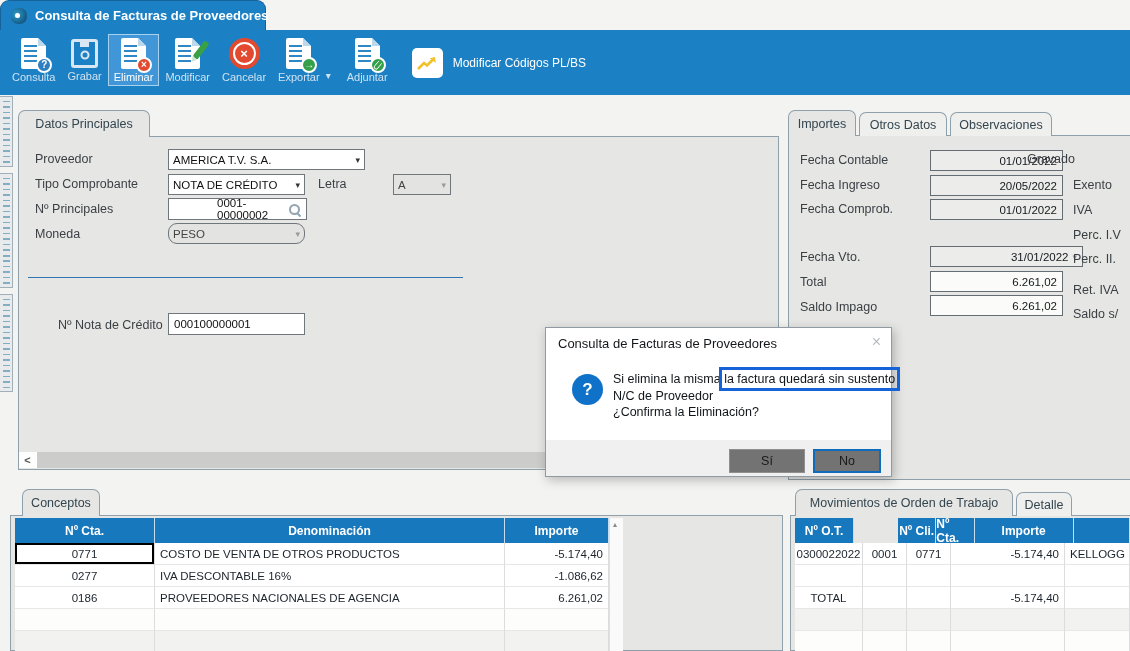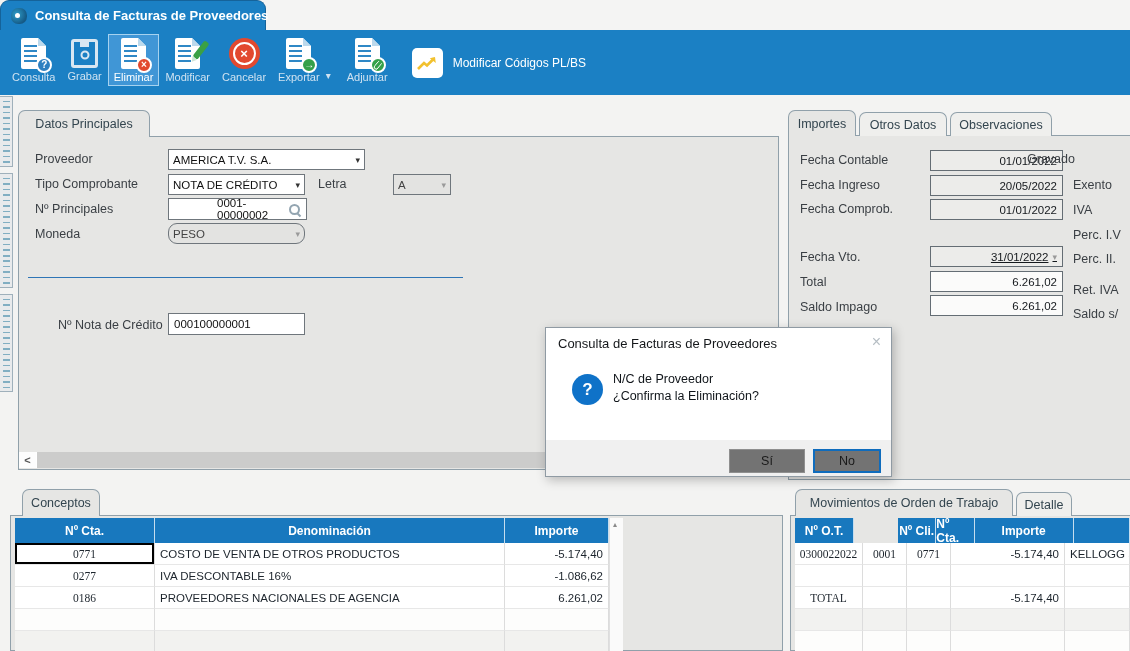--- a/index.html
+++ b/index.html
@@ -66,21 +66,21 @@
   .mag::before{content:"";position:absolute;left:1px;top:1px;width:7px;height:7px;border:2px solid #93a5b1;border-radius:50%;}
   .mag::after{content:"";position:absolute;left:9px;top:9px;width:5px;height:2px;background:#93a5b1;transform:rotate(45deg);transform-origin:left center;}
 
   
   .grid{position:absolute;overflow:hidden;}
   .grow{display:flex;align-items:center;}
   .gh{height:25px;background:#1878be;color:#fff;font-size:12px;font-weight:bold;display:flex;align-items:center;justify-content:center;
       border-right:1px solid rgba(255,255,255,.75);}
   .gc{height:22px;background:#fff;font-size:11.5px;color:#1c242c;display:flex;align-items:center;
       border-right:1px solid #dcdcdc;border-bottom:1px solid #e7e7e7;padding:0 5px;}
-  .gc.center{justify-content:center;font-family:Liberation Serif, serif;} .gc.right{justify-content:flex-end;}
+  .gc.center{justify-content:center;} .gc.right{justify-content:flex-end;}
   .gc.sel{box-shadow:inset 0 0 0 2px #000;}
   .gc.e1{background:#fdfdfc;} .gc.e2{background:#f2f2f0;}
   .vscroll{position:absolute;width:14px;background:#fafafa;border-left:1px solid #e0e0e0;}
   .vscroll::before{content:"▴";position:absolute;top:2px;left:3px;font-size:8px;color:#8a8a8a;}
   .hscroll{position:absolute;height:16px;background:#e9e9e7;display:flex;align-items:stretch;}
   .hscroll .larr{width:17px;background:#fdfdfd;color:#555;font-weight:bold;font-size:11px;display:flex;align-items:center;justify-content:center;}
   .hscroll .thumb{background:#cccccb;border-left:1px solid #fff;flex:0 0 700px;}
 
   
   .blueline{position:absolute;height:1px;background:#2e75b6;}
@@ -257,21 +257,21 @@
   </div>
   <span class="flabel" style="left:800px;top:178px;">Fecha Ingreso</span>
   <div class="vbox gray" style="left:930px;top:175px;width:133px;">
     <span>20/05/2022</span>
   </div>
   <span class="flabel" style="left:800px;top:202px;">Fecha Comprob.</span>
   <div class="vbox gray" style="left:930px;top:199px;width:133px;">
     <span>01/01/2022</span>
   </div>
   <span class="flabel" style="left:800px;top:250px;">Fecha Vto.</span>
-  <div class="vbox gray" style="left:930px;top:246px;width:133px;text-decoration:underline;">
+  <div class="vbox gray" style="left:930px;top:246px;width:153px;">
     <span>31/01/2022</span>
     <span style="font-size:9px;color:#9a9a9a;padding-left:4px;">▾</span>
   </div>
   <span class="flabel" style="left:800px;top:275px;">Total</span>
   <div class="vbox white" style="left:930px;top:271px;width:133px;">
     <span>6.261,02</span>
   </div>
   <span class="flabel" style="left:800px;top:300px;">Saldo Impago</span>
   <div class="vbox white" style="left:930px;top:295px;width:133px;">
     <span>6.261,02</span>
@@ -373,20 +373,21 @@
       <div class="gc e1" style="width:114px;"></div>
         <div class="gc e1" style="width:65px;"></div>
     </div>
   </div>
 
   <div class="dialog">
     <span class="dtitle">Consulta de Facturas de Proveedores</span>
     <span class="dclose">×</span>
     <div class="qicon">?</div>
     <div class="dmsg">
+      <div><span>Si elimina la misma </span><span class="hl">la factura quedará sin sustento</span></div>
       <div>N/C de Proveedor</div>
       <div>¿Confirma la Eliminación?</div>
     </div>
     <div class="dfooter"></div>
     <div class="dbtn plain" style="left:183px;top:121px;width:76px;">Sí</div>
     <div class="dbtn focus" style="left:267px;top:121px;width:68px;">No</div>
   </div>
 
 </div>
 

